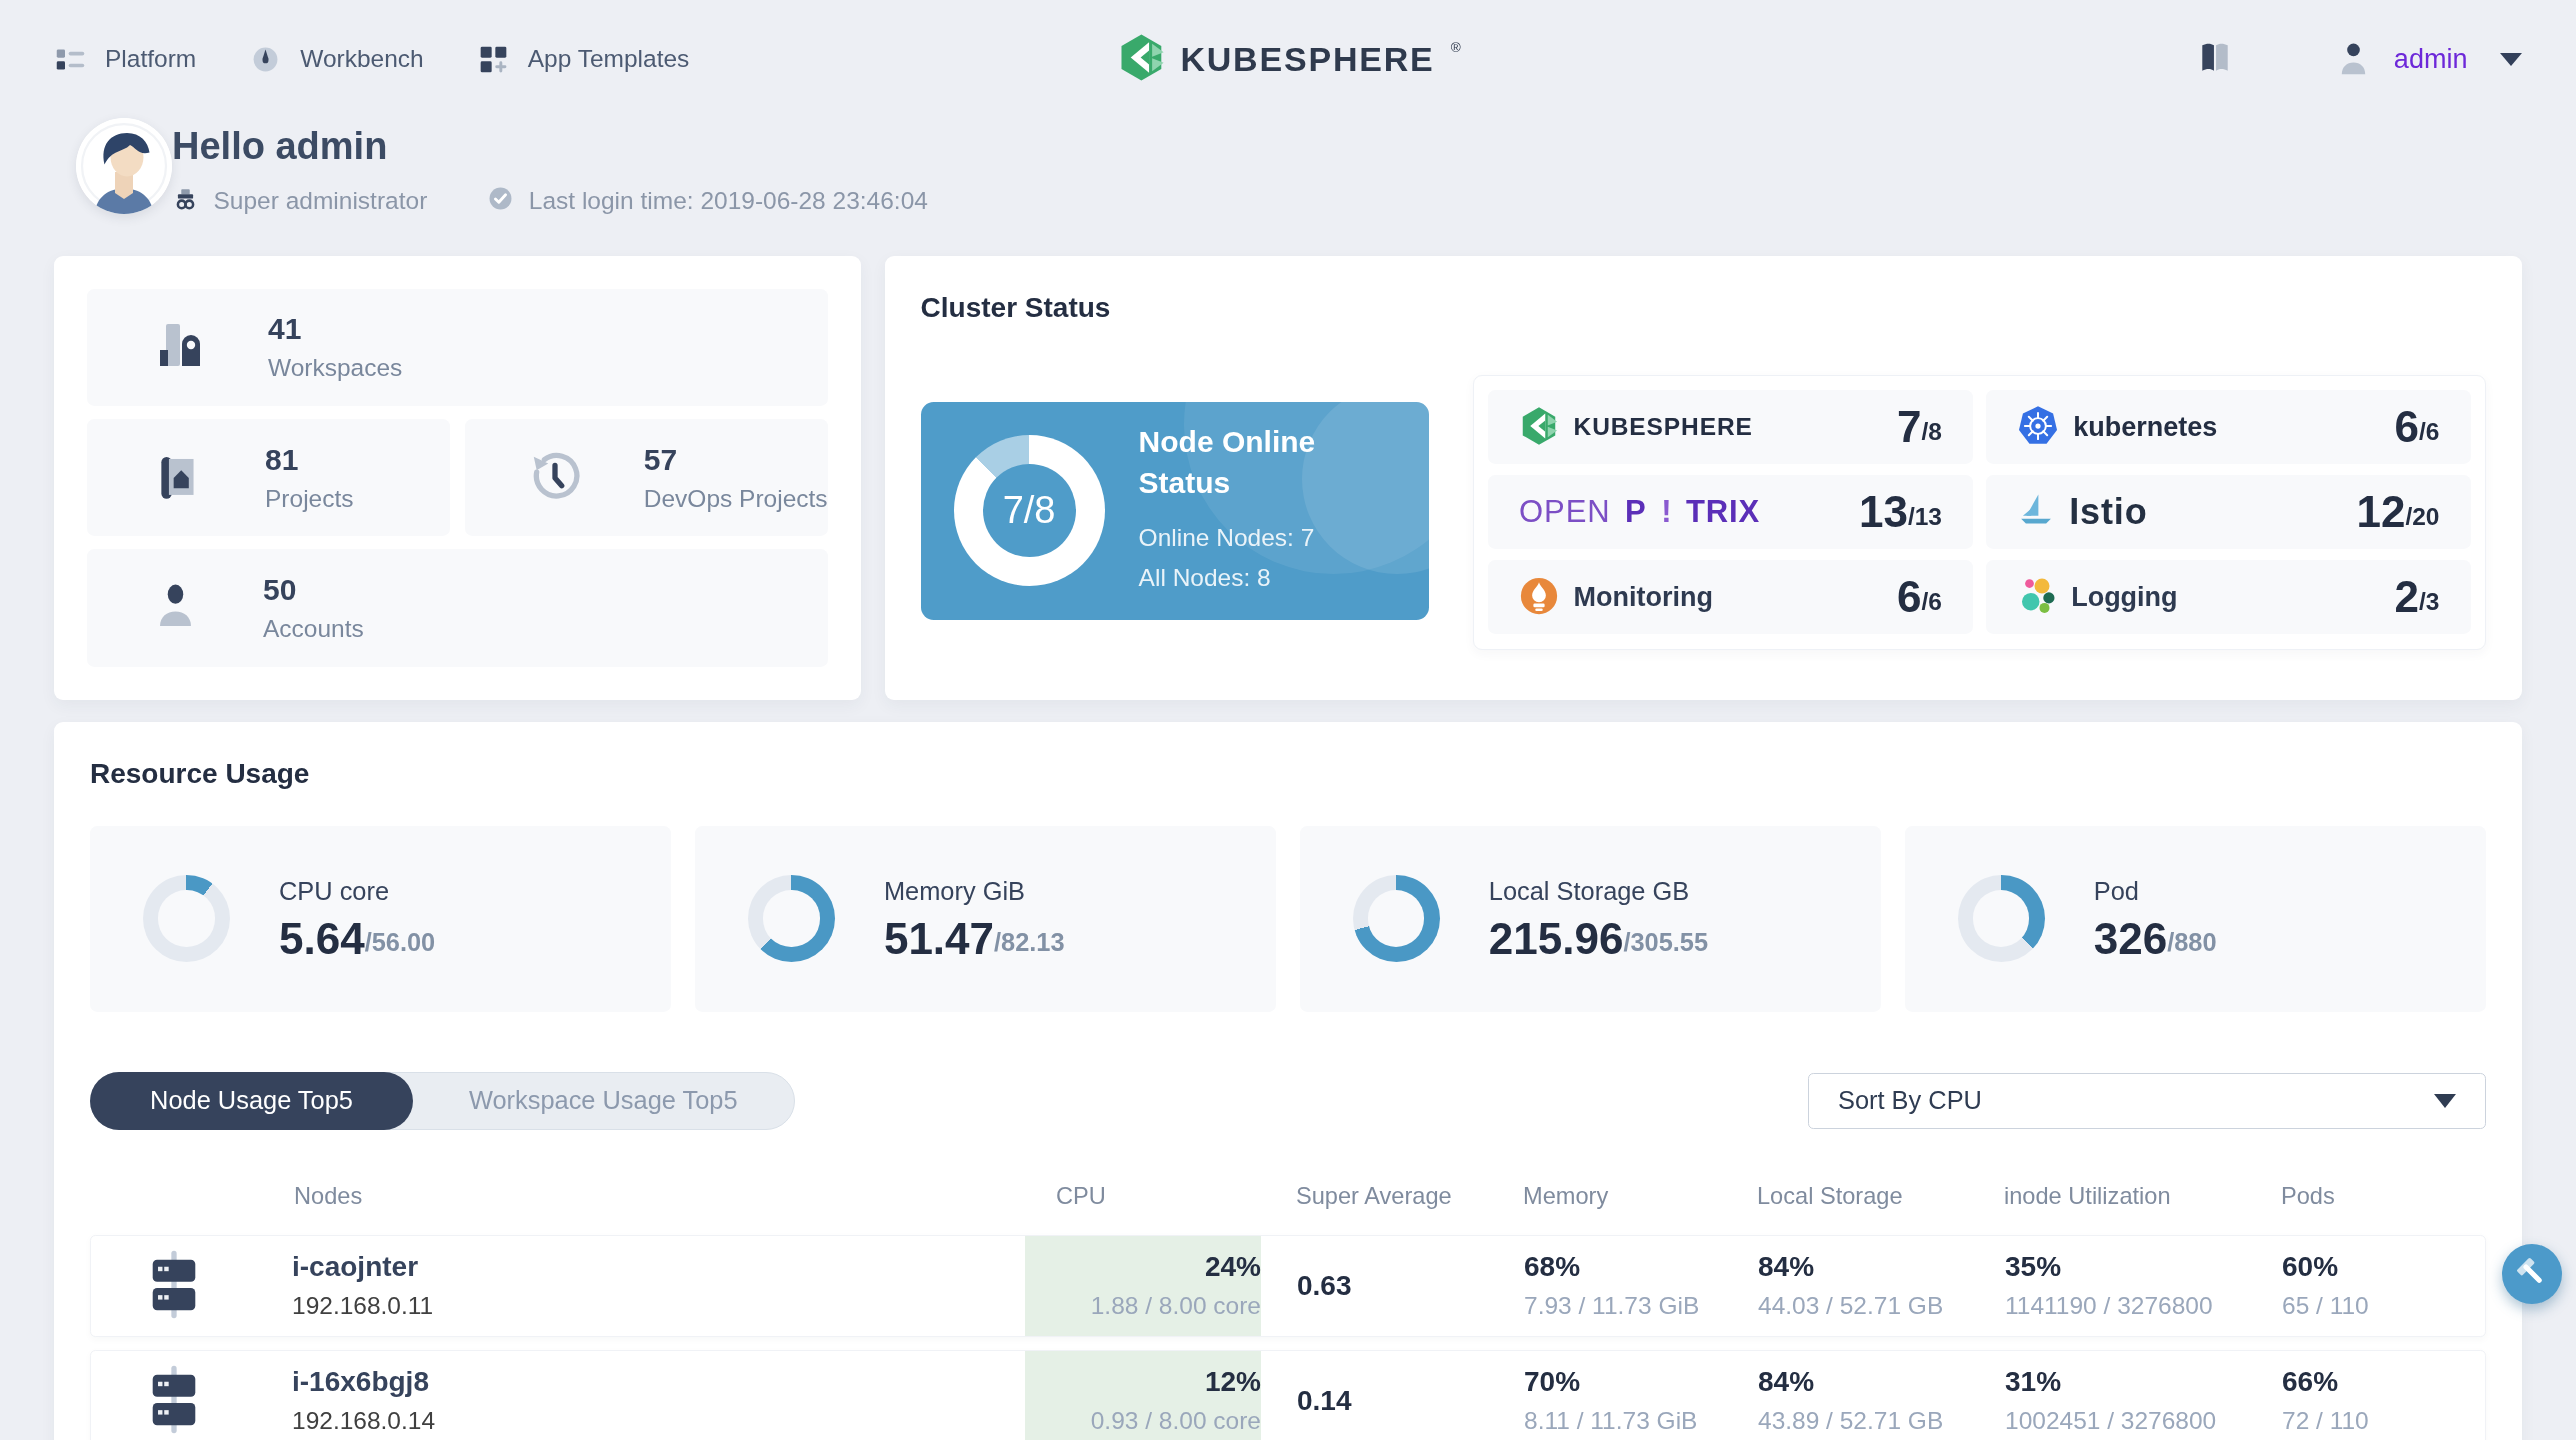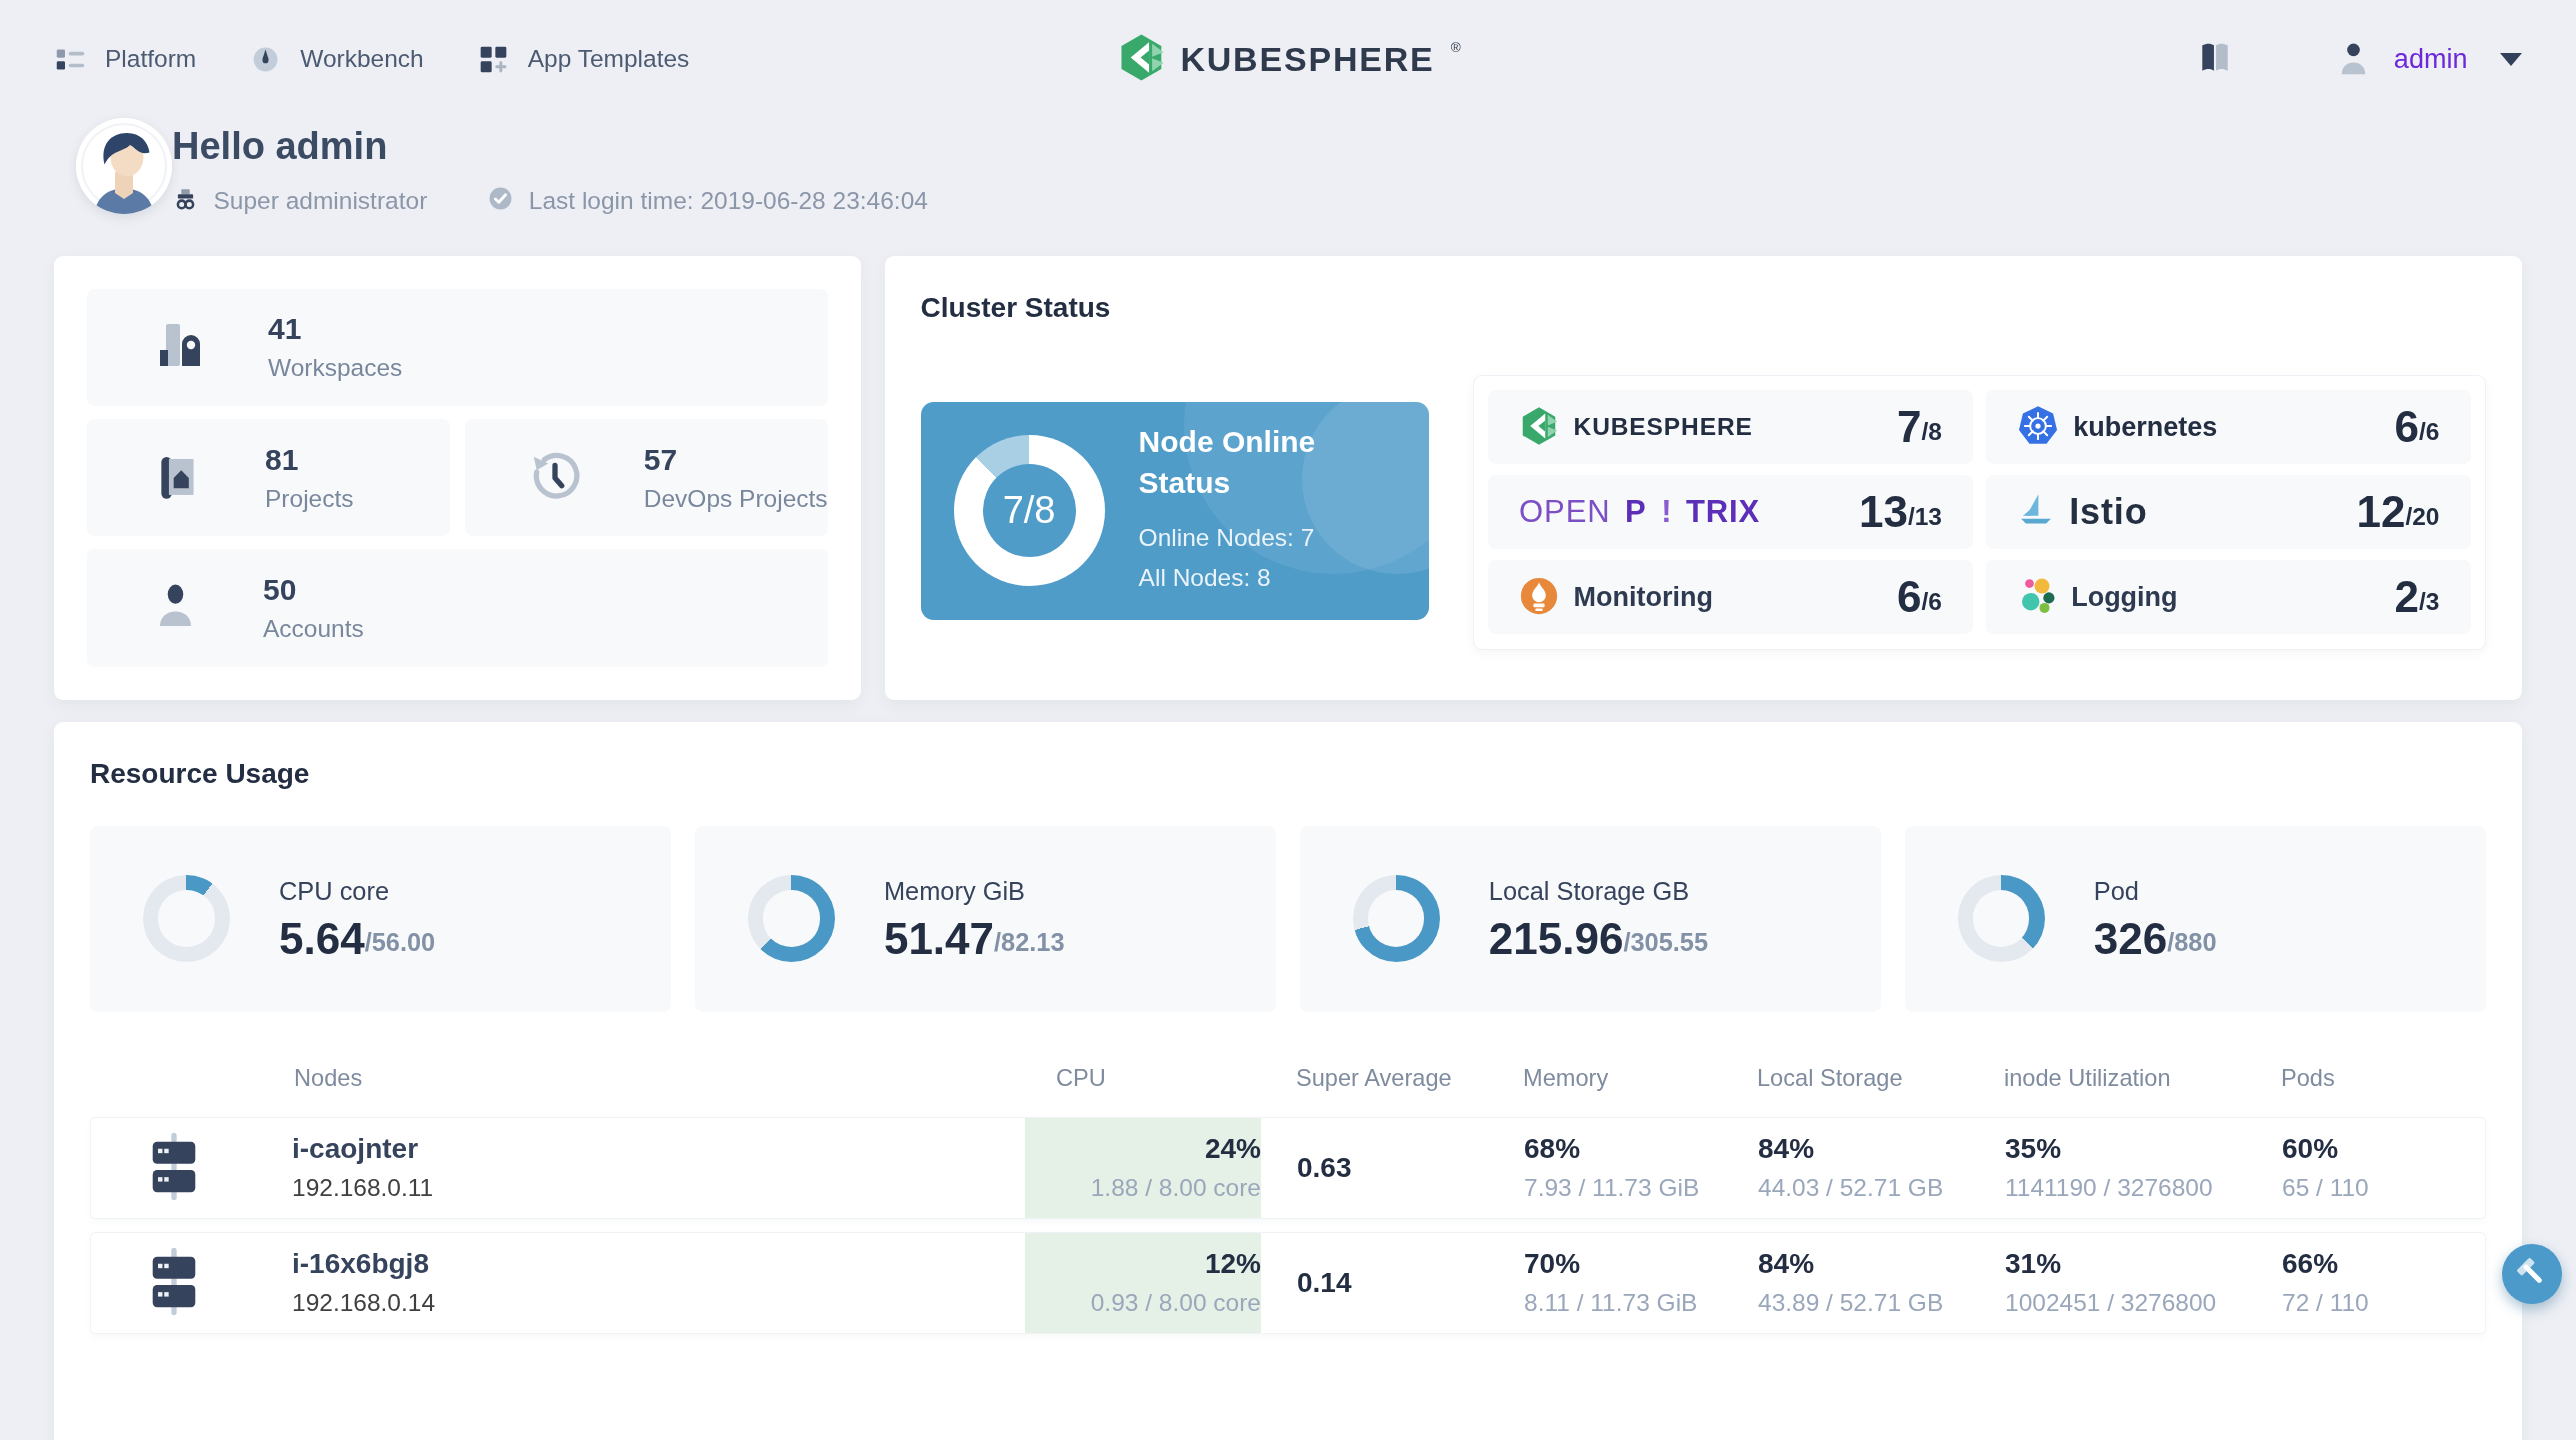--- a/index.html
+++ b/index.html
@@ -437,20 +437,30 @@
       <div>
         <div class="m-label">Pod</div>
         <div class="m-value">
           <span class="m-used">326</span>
           <span class="m-denom">/880</span>
         </div>
       </div>
     </div>
   </div>
 
+  <div class="controls">
+    <div class="tabs">
+      <div class="tab-active">Node Usage Top5</div>
+      <div class="tab-inactive">Workspace Usage Top5</div>
+    </div>
+    <div class="sort-select">
+      <span>Sort By CPU</span>
+      <span class="sort-caret"></span>
+    </div>
+  </div>
 
   <div class="table">
     <div class="thead">
       <div class="h1">Nodes</div>
       <div class="h2">CPU</div>
       <div class="hx">Super Average</div>
       <div class="hx">Memory</div>
       <div class="hx">Local Storage</div>
       <div class="hx">inode Utilization</div>
       <div class="hx">Pods</div>

